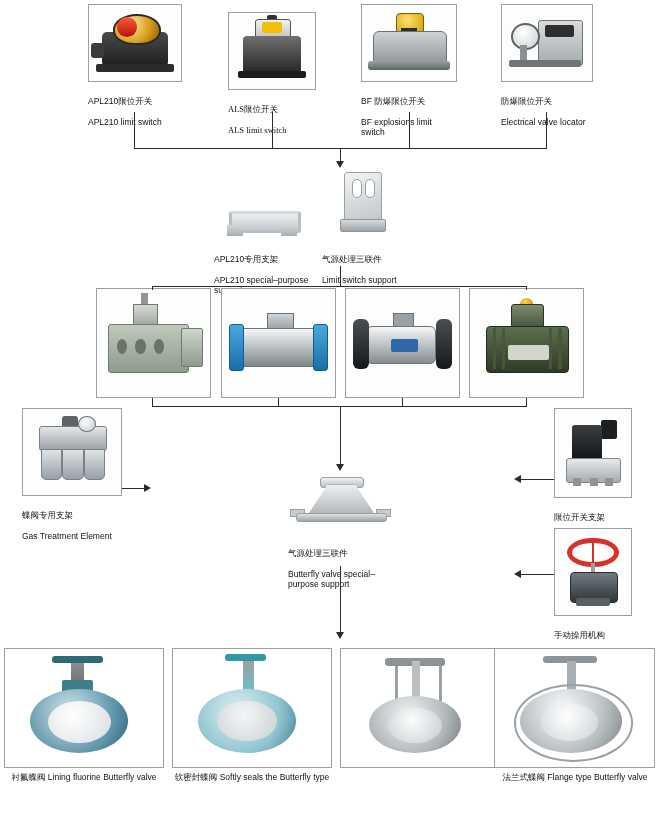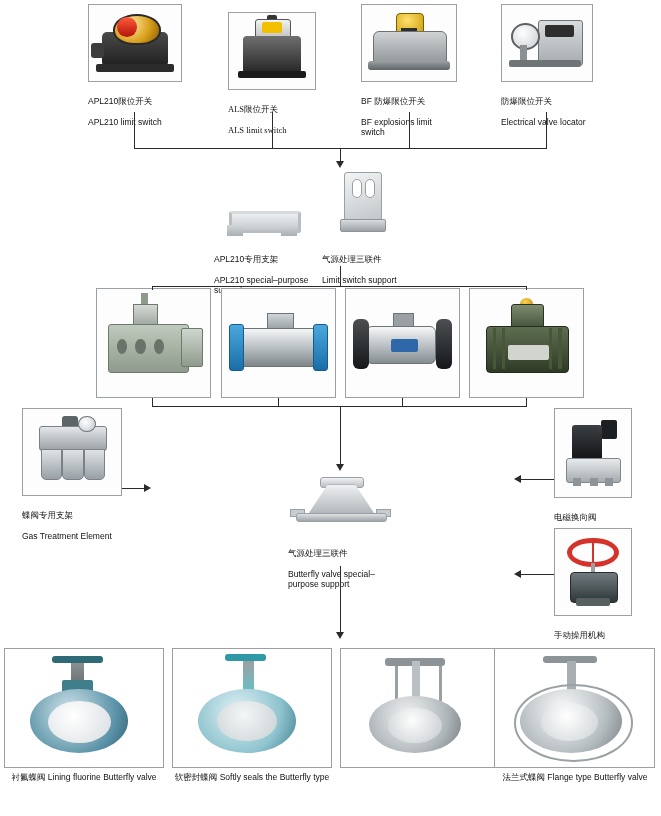--- a/index.html
+++ b/index.html
@@ -690,21 +690,21 @@
       <div class="ill">
         <div class="sol-top"></div>
         <div class="sol-coil"></div>
         <div class="sol-body"></div>
         <div class="sol-port a"></div>
         <div class="sol-port b"></div>
         <div class="sol-port c"></div>
       </div>
     </div>
     <div class="cap">
-      <span class="cn">电磁换向阀</span>
+      <span class="cn">限位开关支架</span>
       <span class="en">Reversing solenoid valve</span>
     </div>
   </div>
   <div class="ln hl" style="left:521px; top:479px; width:33px;"></div>
   <div class="arrow-l" style="left:514px; top:475px;"></div>
 
   <div class="node" style="left:554px; top:528px; width:78px;">
     <div class="thumb" style="width:78px; height:88px;">
       <div class="ill">
         <div class="mh-wheel"></div>

